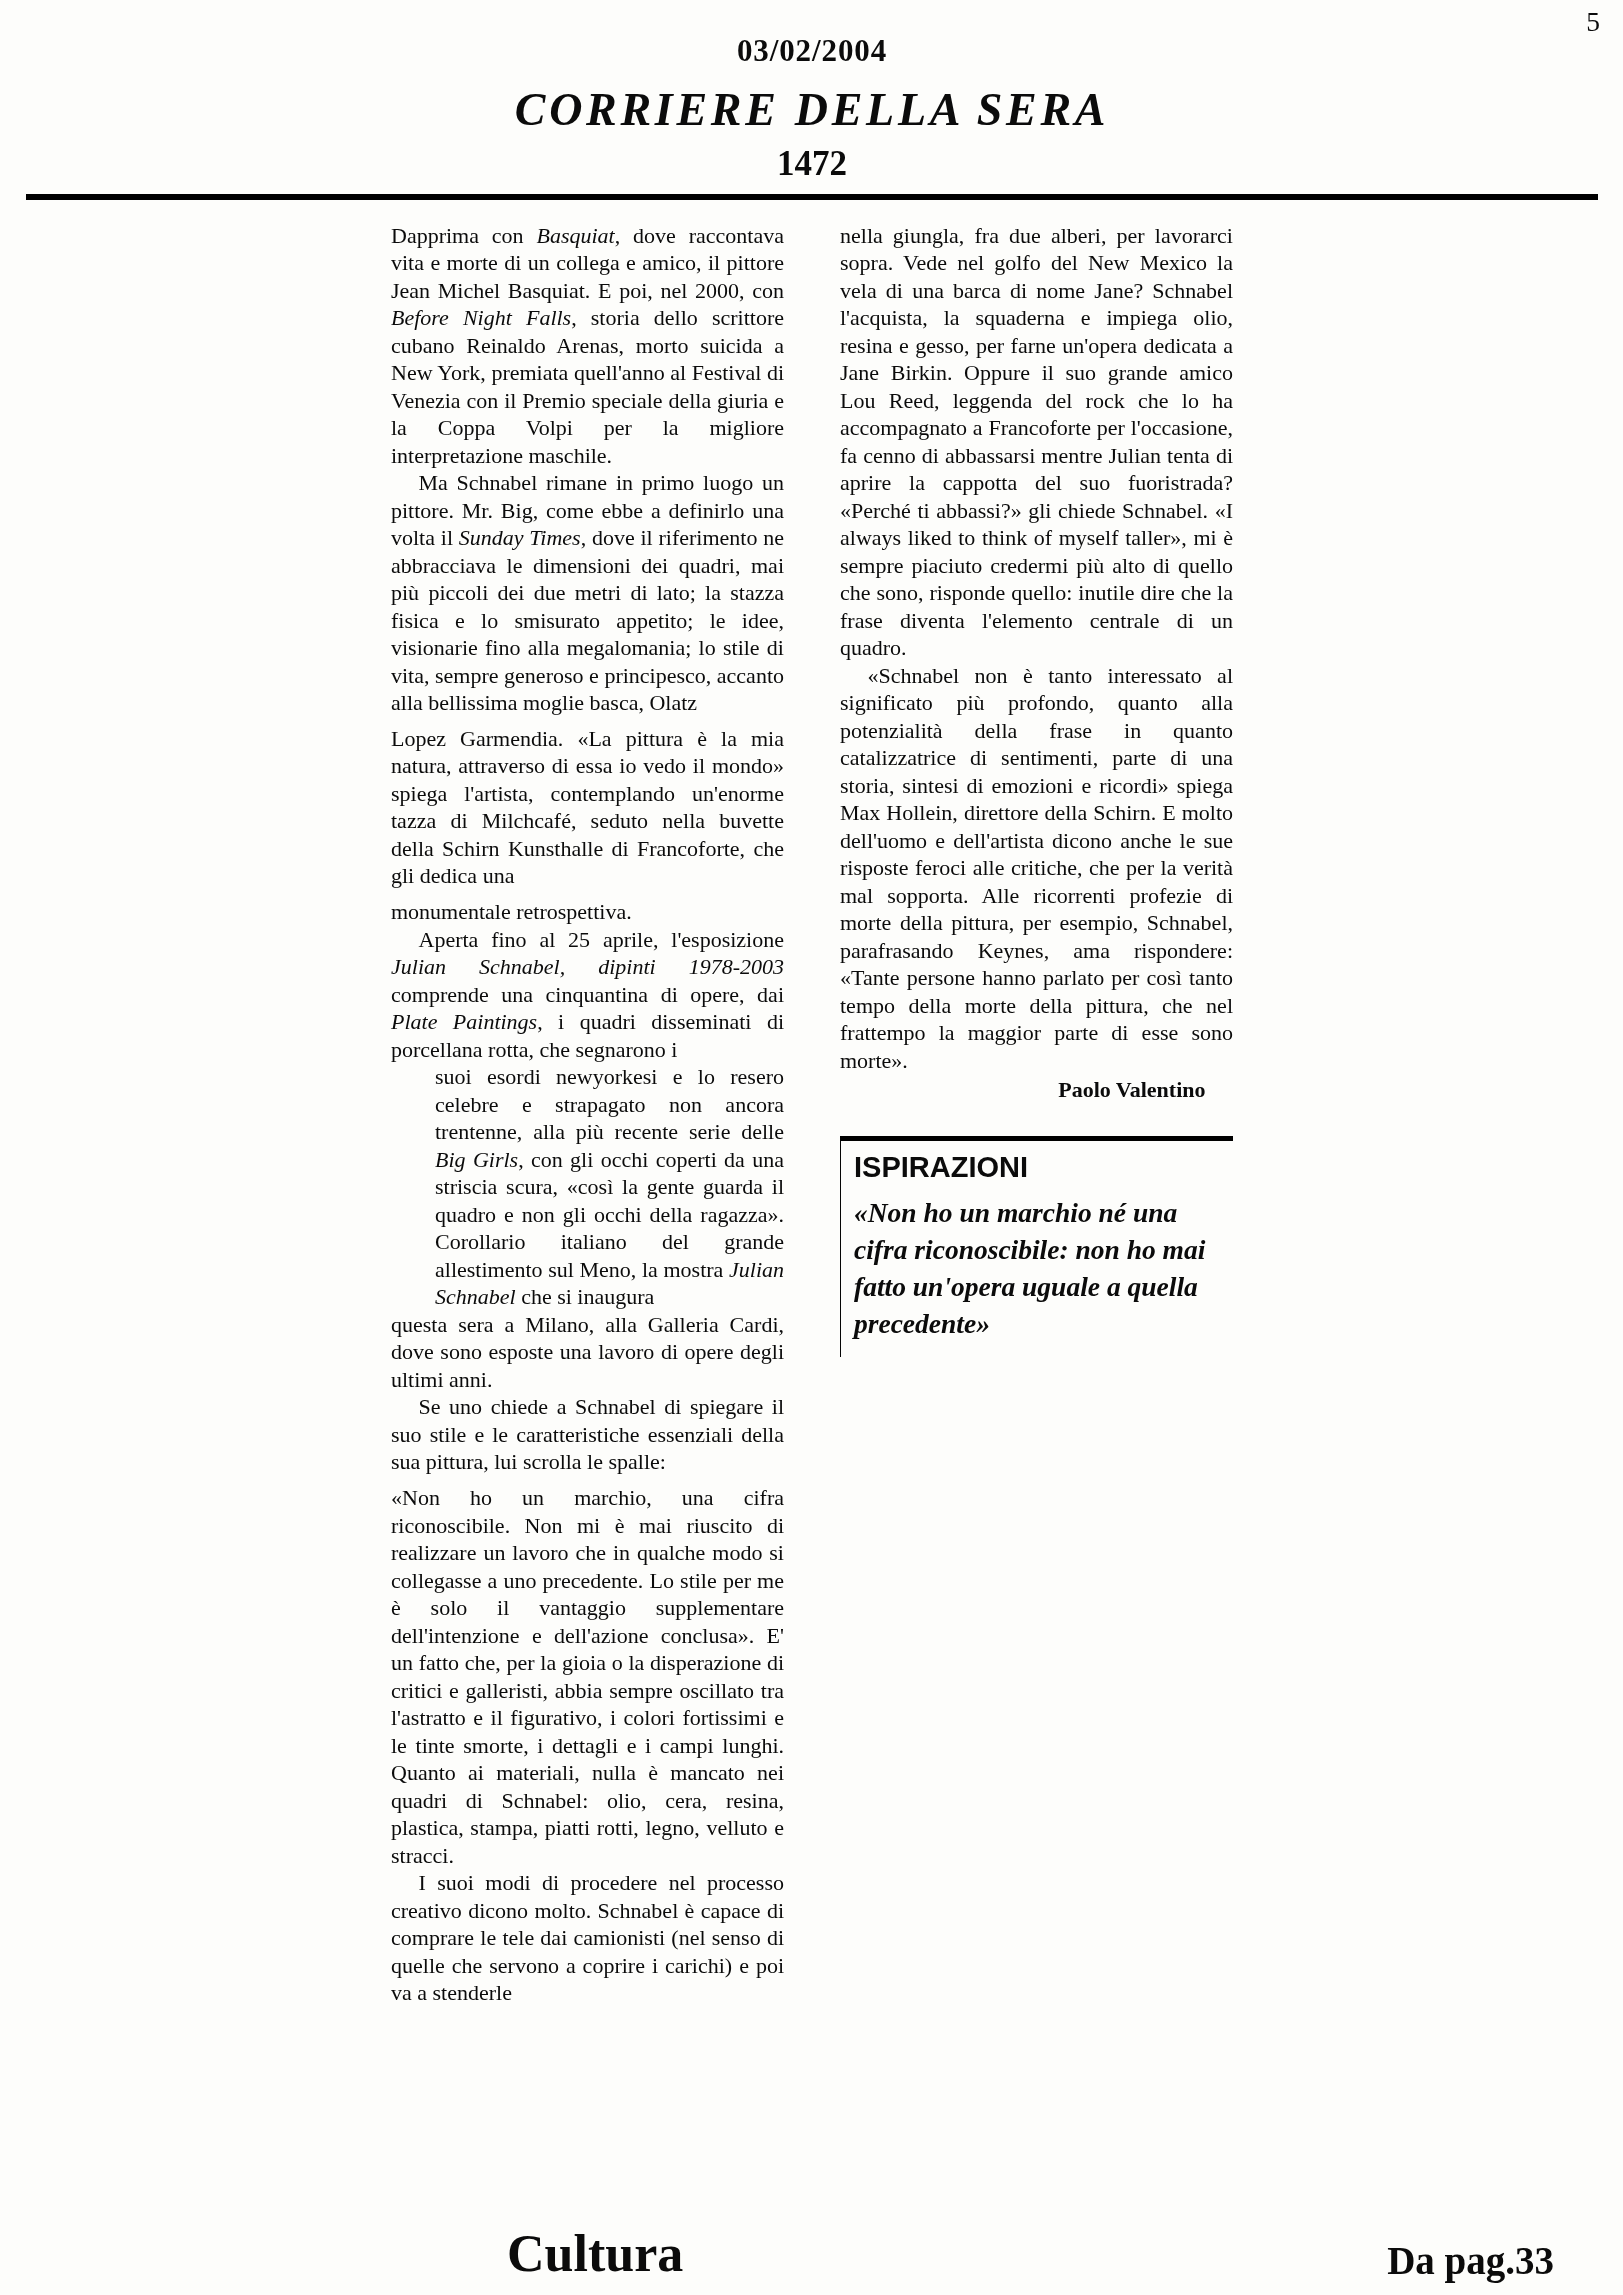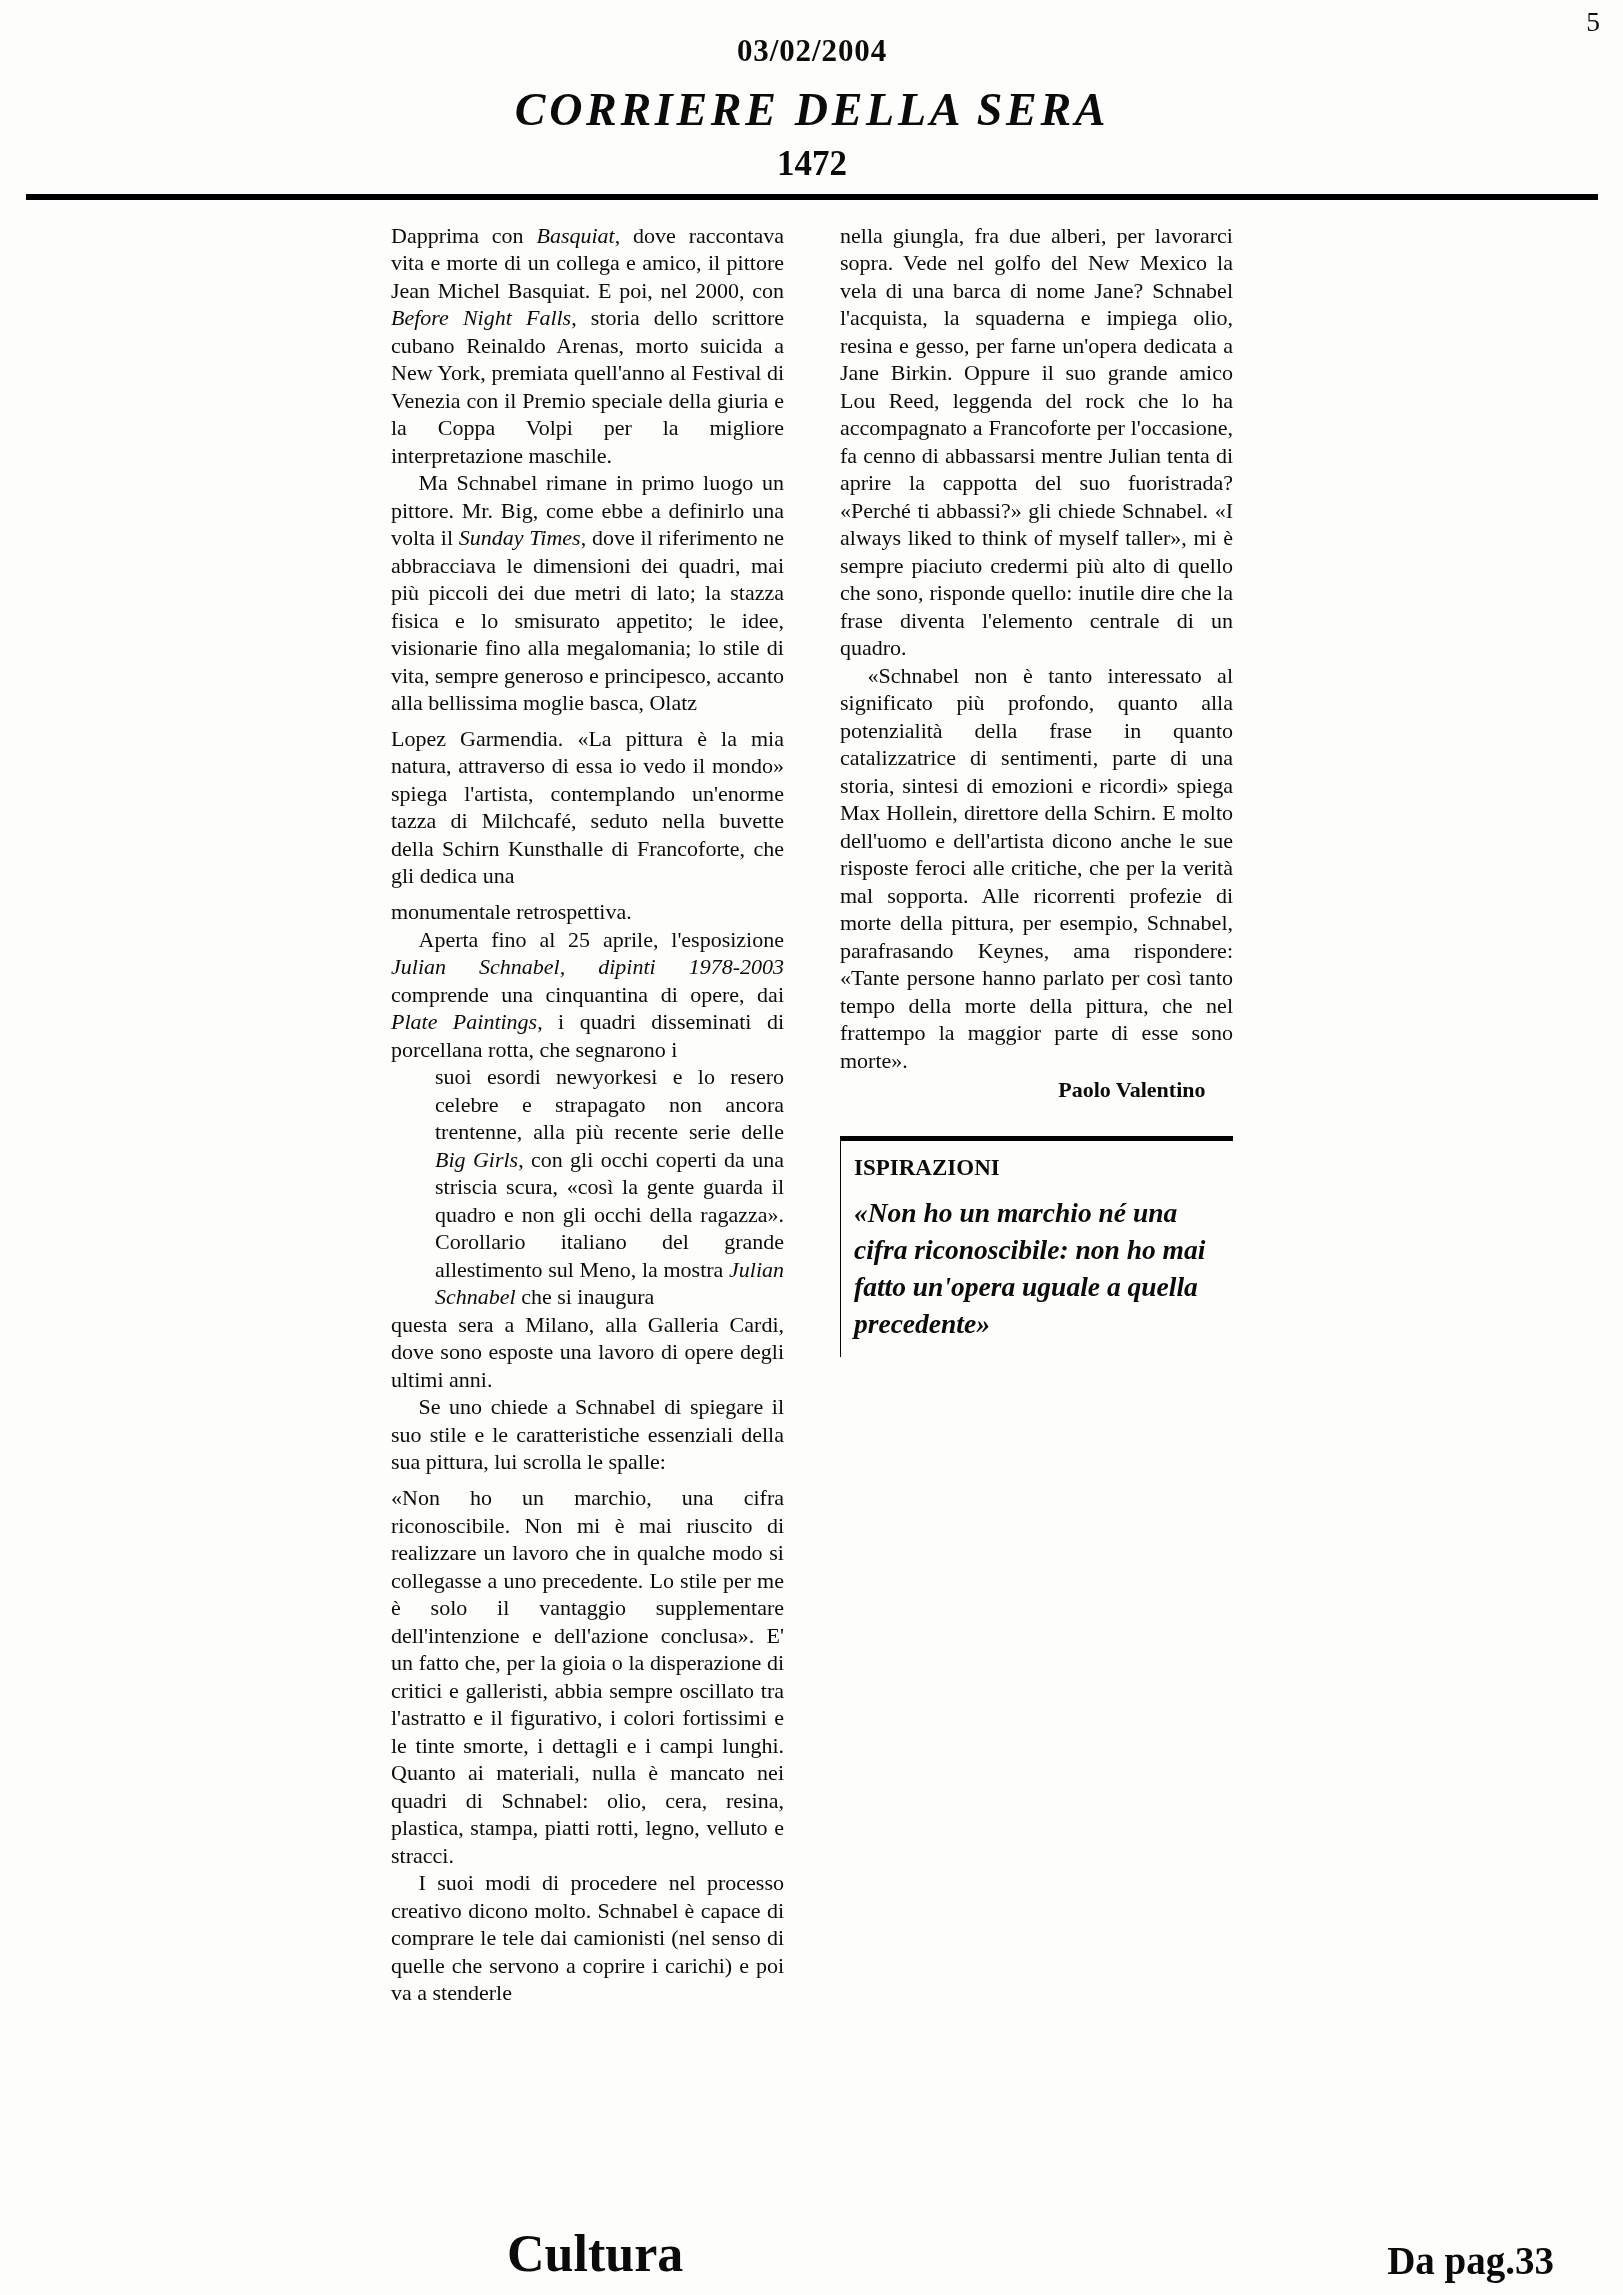--- a/index.html
+++ b/index.html
@@ -44,22 +44,22 @@
 
   .byline { font-weight:bold; text-align:right; padding-right:27.5px; margin-top:1.8px; font-size:22px; }
 
   .insp-box {
     margin-top:33px;
     border-top:5.5px solid #000;
     border-left:1.8px solid #050505;
     padding:11px 1.8px 14.7px 13px;
   }
   .insp-title {
-    font-family:Liberation Serif, serif;
-    font-weight:bold; font-size:23px; line-height:31px;
+    font-family:Liberation Sans, sans-serif;
+    font-weight:bold; font-size:29px; line-height:31px;
     margin-bottom:11px;
   }
   .insp-quote {
     font-weight:bold; font-style:italic;
     font-size:27.5px; line-height:37px;
     text-align:left;
   }
 
   .footer-section {
     position:absolute; bottom:13px; left:507px;

